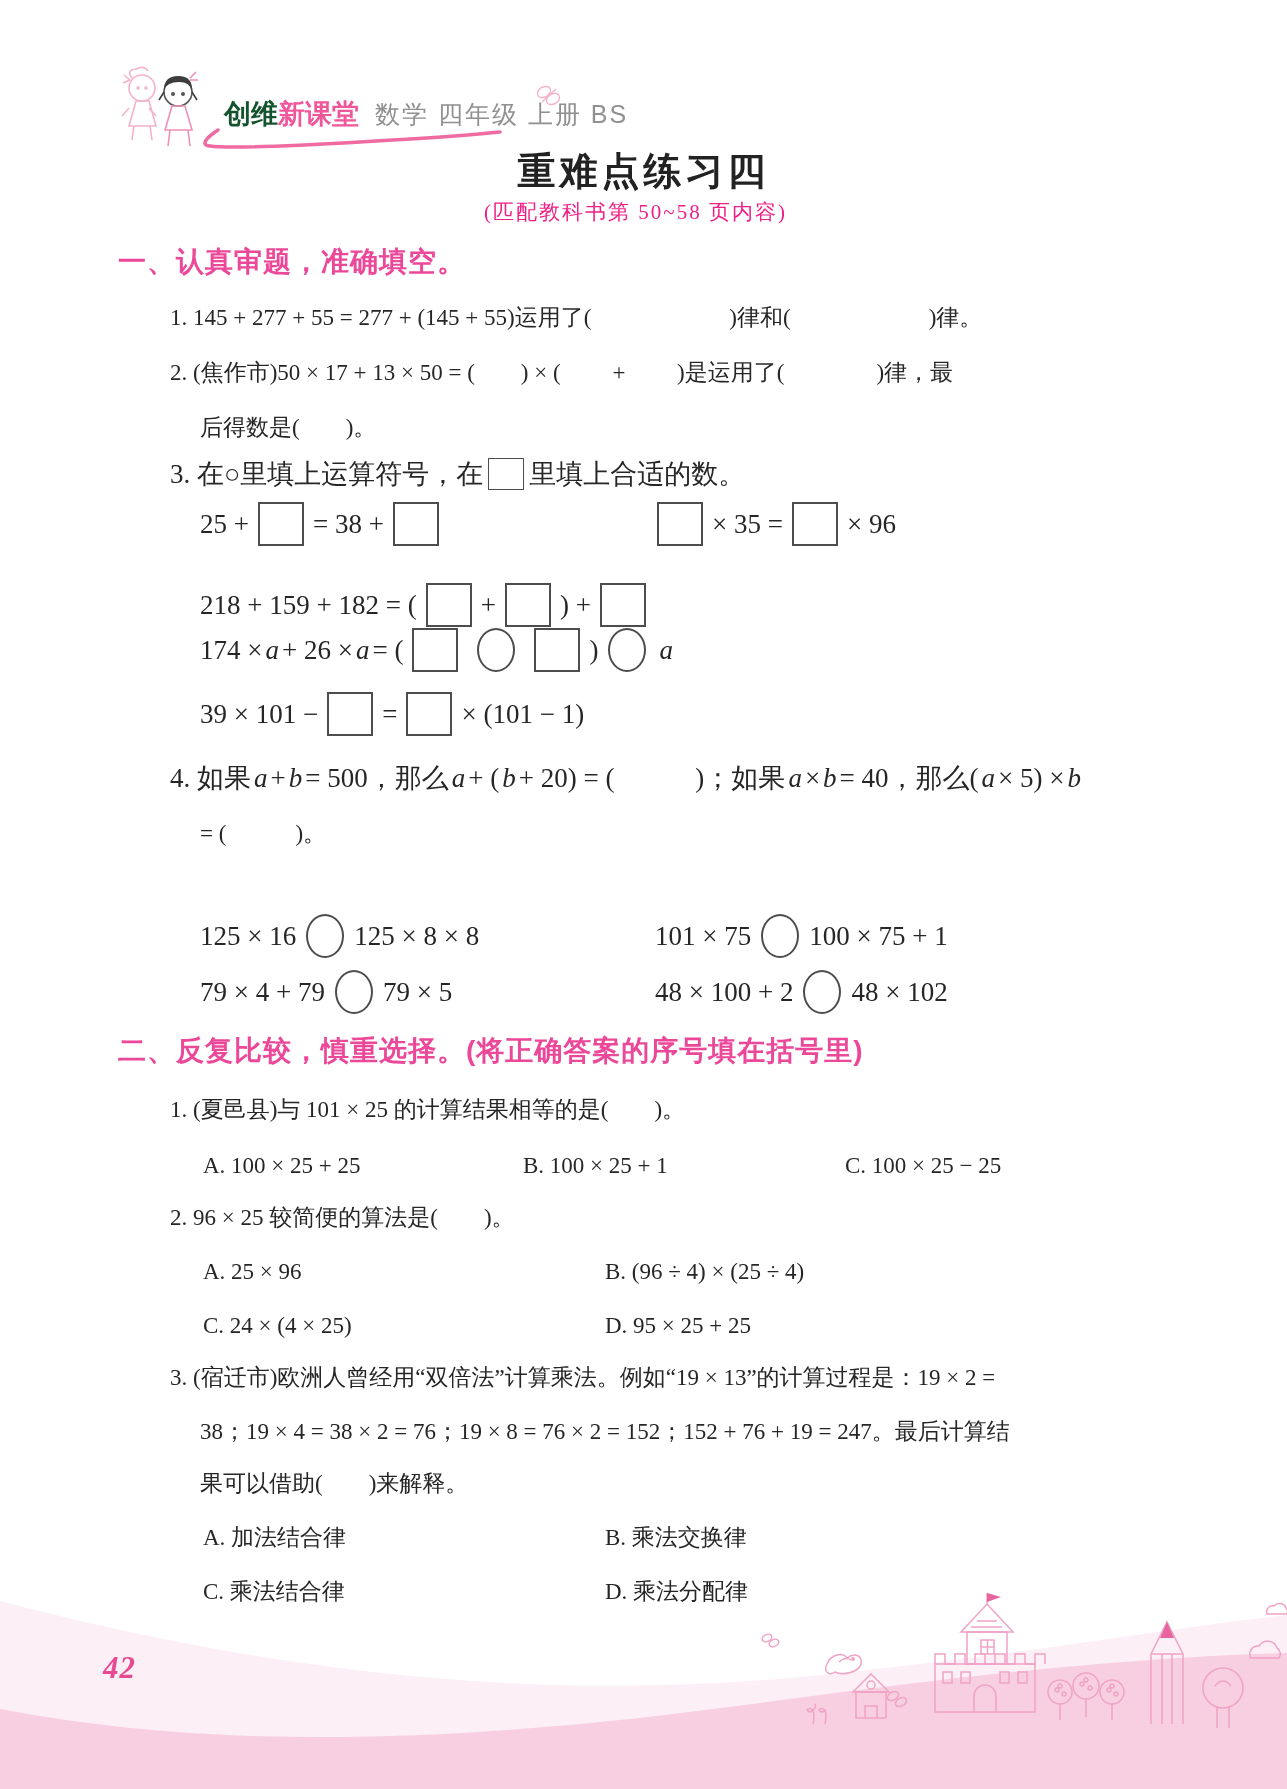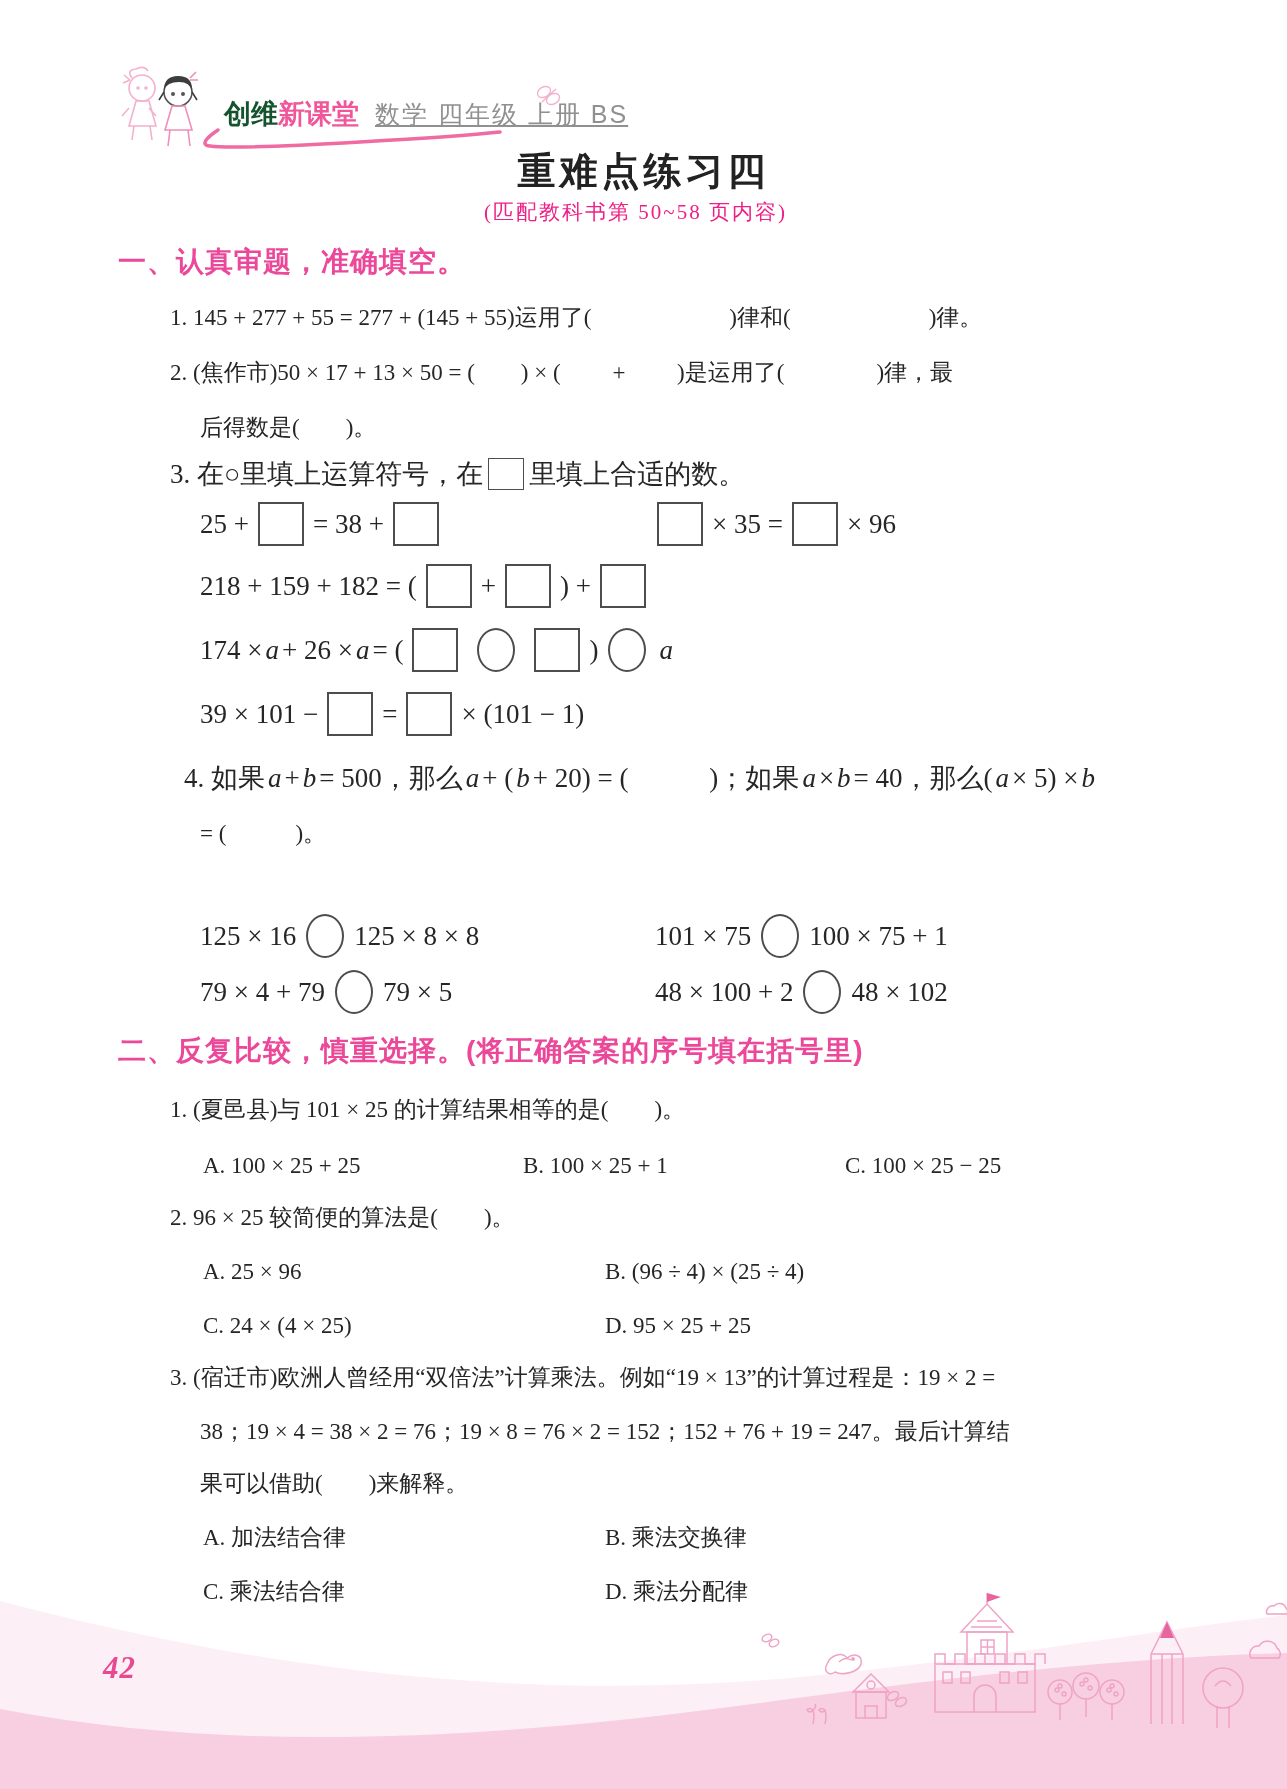--- a/index.html
+++ b/index.html
@@ -13,21 +13,21 @@
   .frow span, .frow i{flex:none;}
   .box{display:inline-block;width:42px;height:40px;border:2px solid #4d4d4d;margin:0 9px;background:#fff;}
   .box-s{width:34px;height:30px;margin:0 5px;border-width:1.5px;}
   .oc{display:inline-block;width:34px;height:40px;border:2px solid #4d4d4d;border-radius:50%;margin:0 10px;background:#fff;}
   .fvar{font-style:italic;padding:0 3px;}
   .title{font-size:38px;letter-spacing:4px;text-align:center;color:#222;}
   .subtitle{font-size:21px;letter-spacing:2px;text-align:center;color:#ef1f85;}
   .brand{font-family:"Liberation Sans","DejaVu Sans",sans-serif;font-weight:700;font-size:27px;white-space:nowrap;}
   .brand .bk{color:#14532d;}
   .brand .pk{color:#f0569a;}
-  .brand .sfx{color:#909090;font-weight:400;font-size:25px;margin-left:16px;letter-spacing:2px;text-decoration:underline;}
+  .brand .sfx{color:#909090;font-weight:400;font-size:25px;margin-left:16px;letter-spacing:2px;}
   .pagenum{font-style:italic;font-weight:700;font-size:31px;color:#e84a92;letter-spacing:1px;}
   svg{display:block;}
 </style>
 </head>
 <body>
 
 <div class="page">
 
   <div class="abs" style="left:112px;top:58px;width:580px;height:100px;">
     <svg class="abs" style="left:0;top:0;" width="110" height="96" viewBox="0 0 110 96" fill="none">
@@ -89,21 +89,21 @@
       <span class="box"></span>
       <span> = 38 + </span>
       <span class="box"></span>
     </div>
   <div class="abs frow" style="left:648px;top:500px;">
       <span class="box"></span>
       <span> × 35 = </span>
       <span class="box"></span>
       <span> × 96</span>
     </div>
-  <div class="abs frow" style="left:200px;top:562px;">
+  <div class="abs frow" style="left:200px;top:581px;">
       <span>218 + 159 + 182 = (</span>
       <span class="box"></span>
       <span> + </span>
       <span class="box"></span>
       <span>) + </span>
       <span class="box"></span>
     </div>
   <div class="abs frow" style="left:200px;top:626px;">
       <span>174 × </span>
       <i class="fvar">a</i>
@@ -118,21 +118,21 @@
       <i class="fvar">a</i>
     </div>
   <div class="abs frow" style="left:200px;top:690px;">
       <span>39 × 101 − </span>
       <span class="box"></span>
       <span> = </span>
       <span class="box"></span>
       <span> × (101 − 1)</span>
     </div>
 
-  <div class="abs frow" style="left:184px;top:756px;height:44px;">
+  <div class="abs frow" style="left:170px;top:756px;height:44px;">
       <span>4. 如果 </span>
       <i class="fvar">a</i>
       <span> + </span>
       <i class="fvar">b</i>
       <span> = 500，那么 </span>
       <i class="fvar">a</i>
       <span> + (</span>
       <i class="fvar">b</i>
       <span> + 20) = (　　　)；如果 </span>
       <i class="fvar">a</i>

